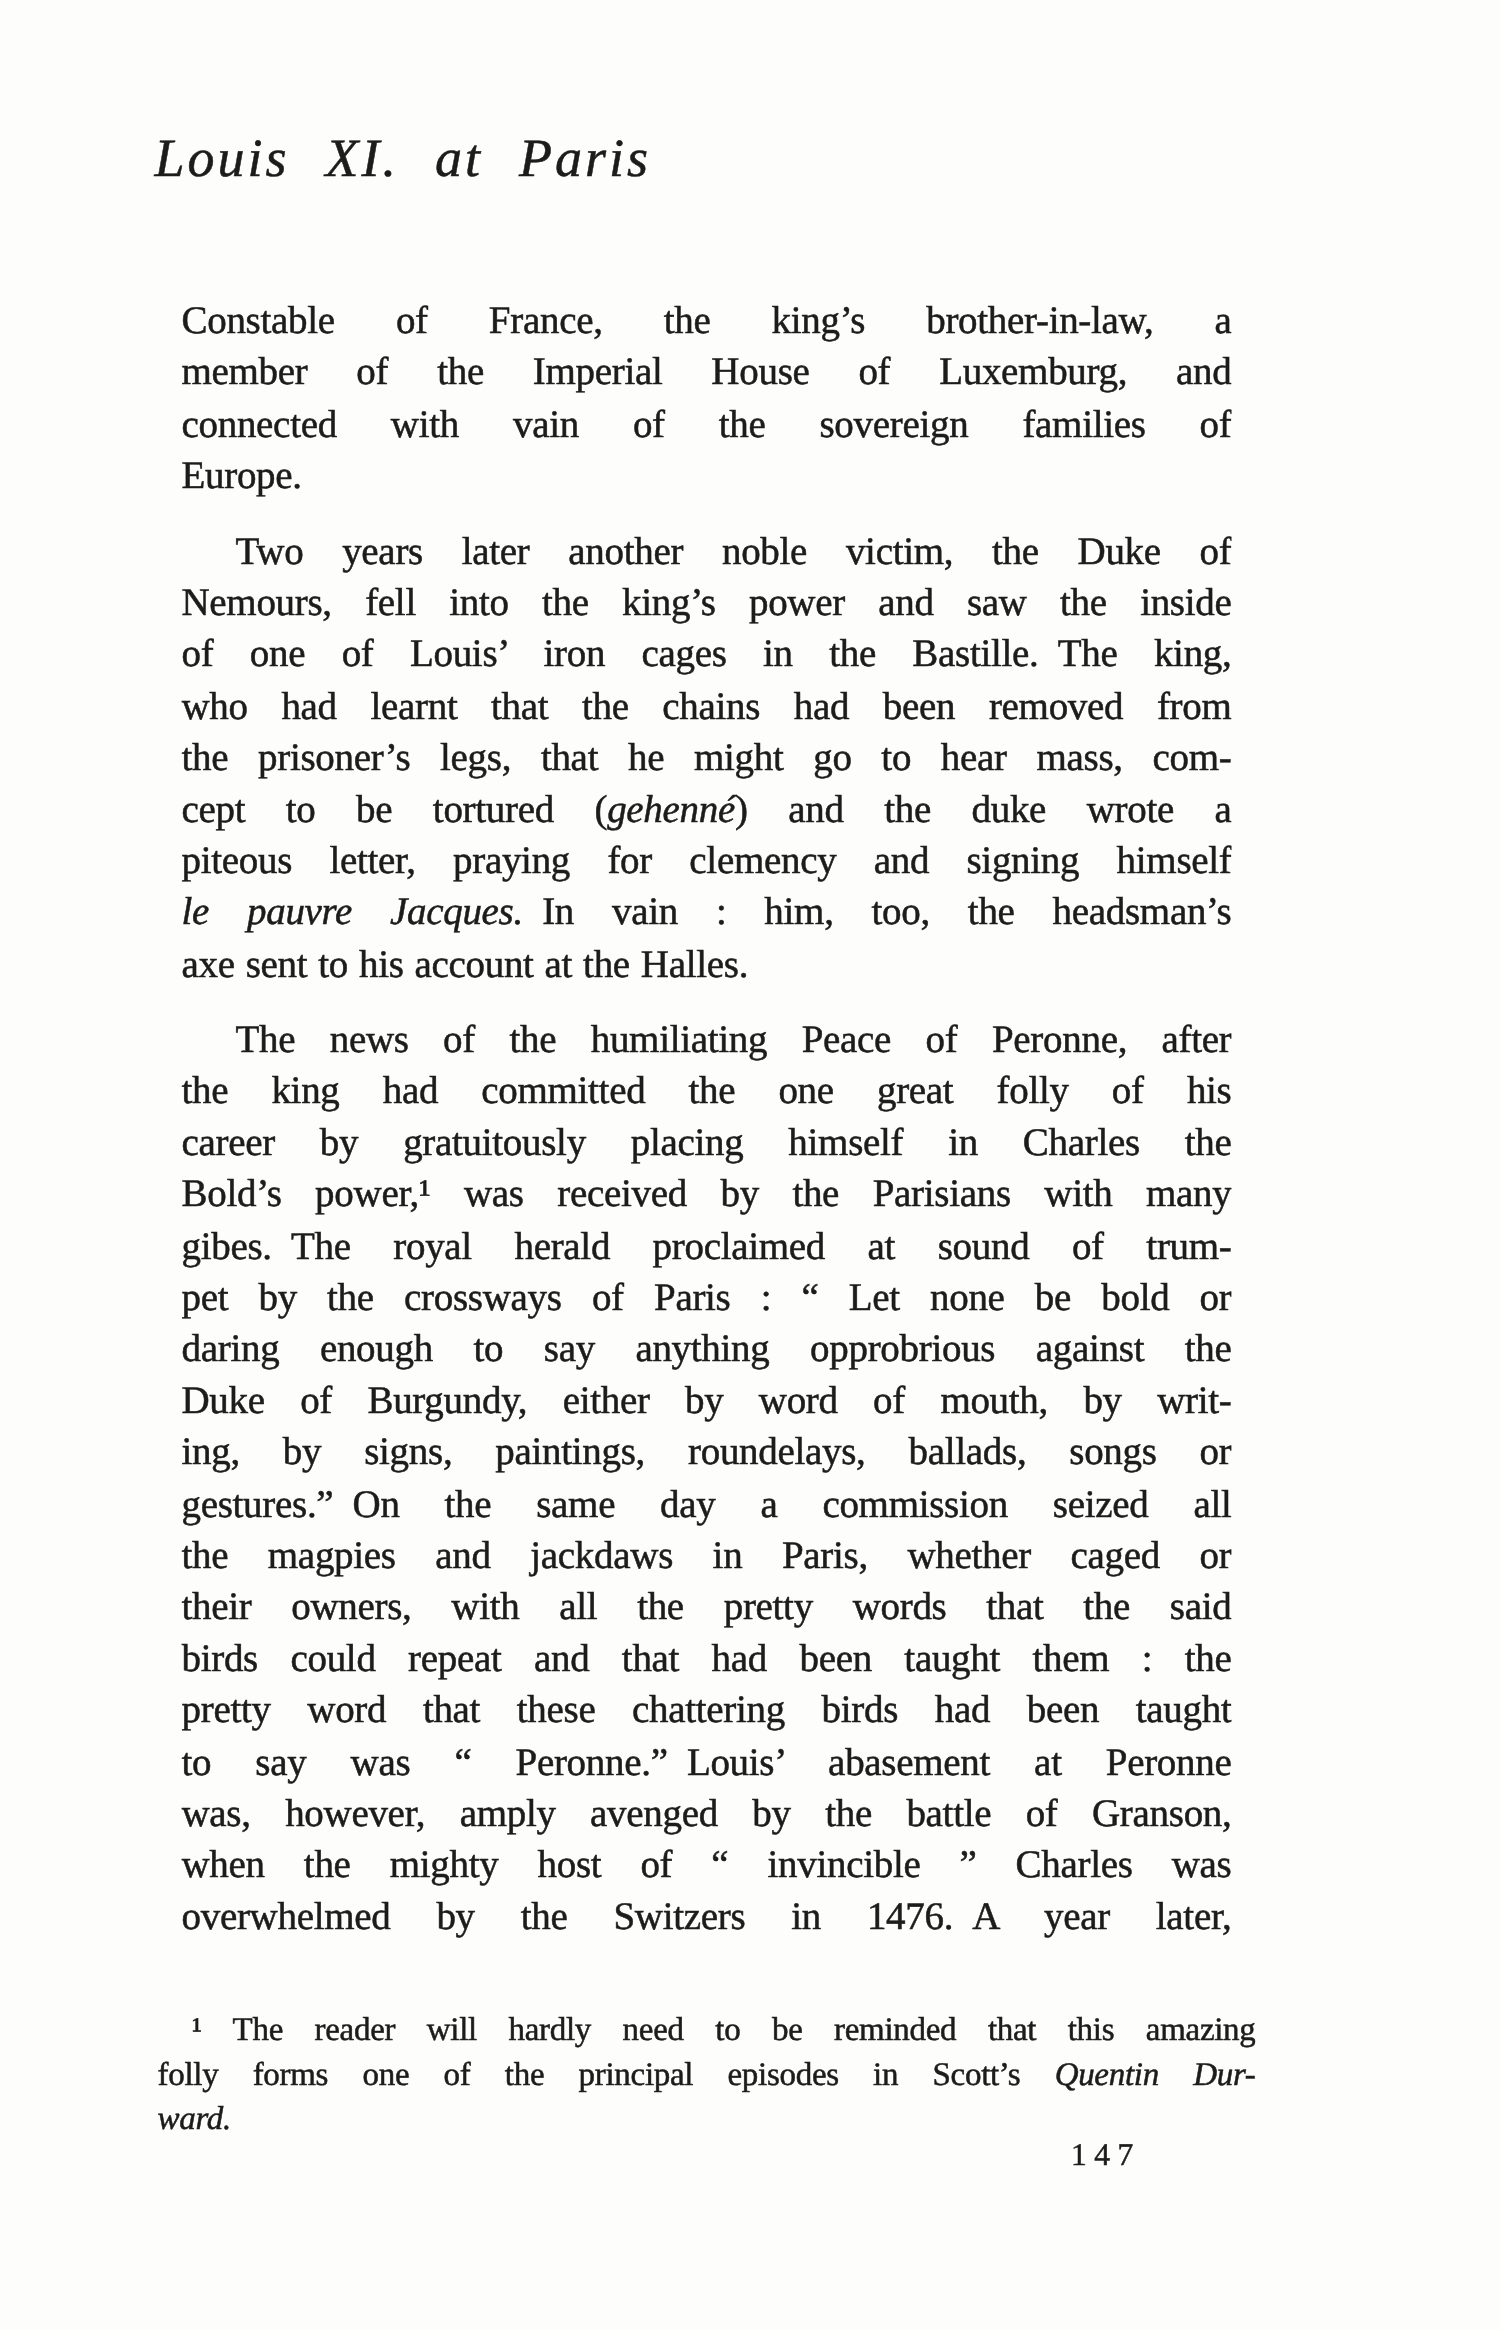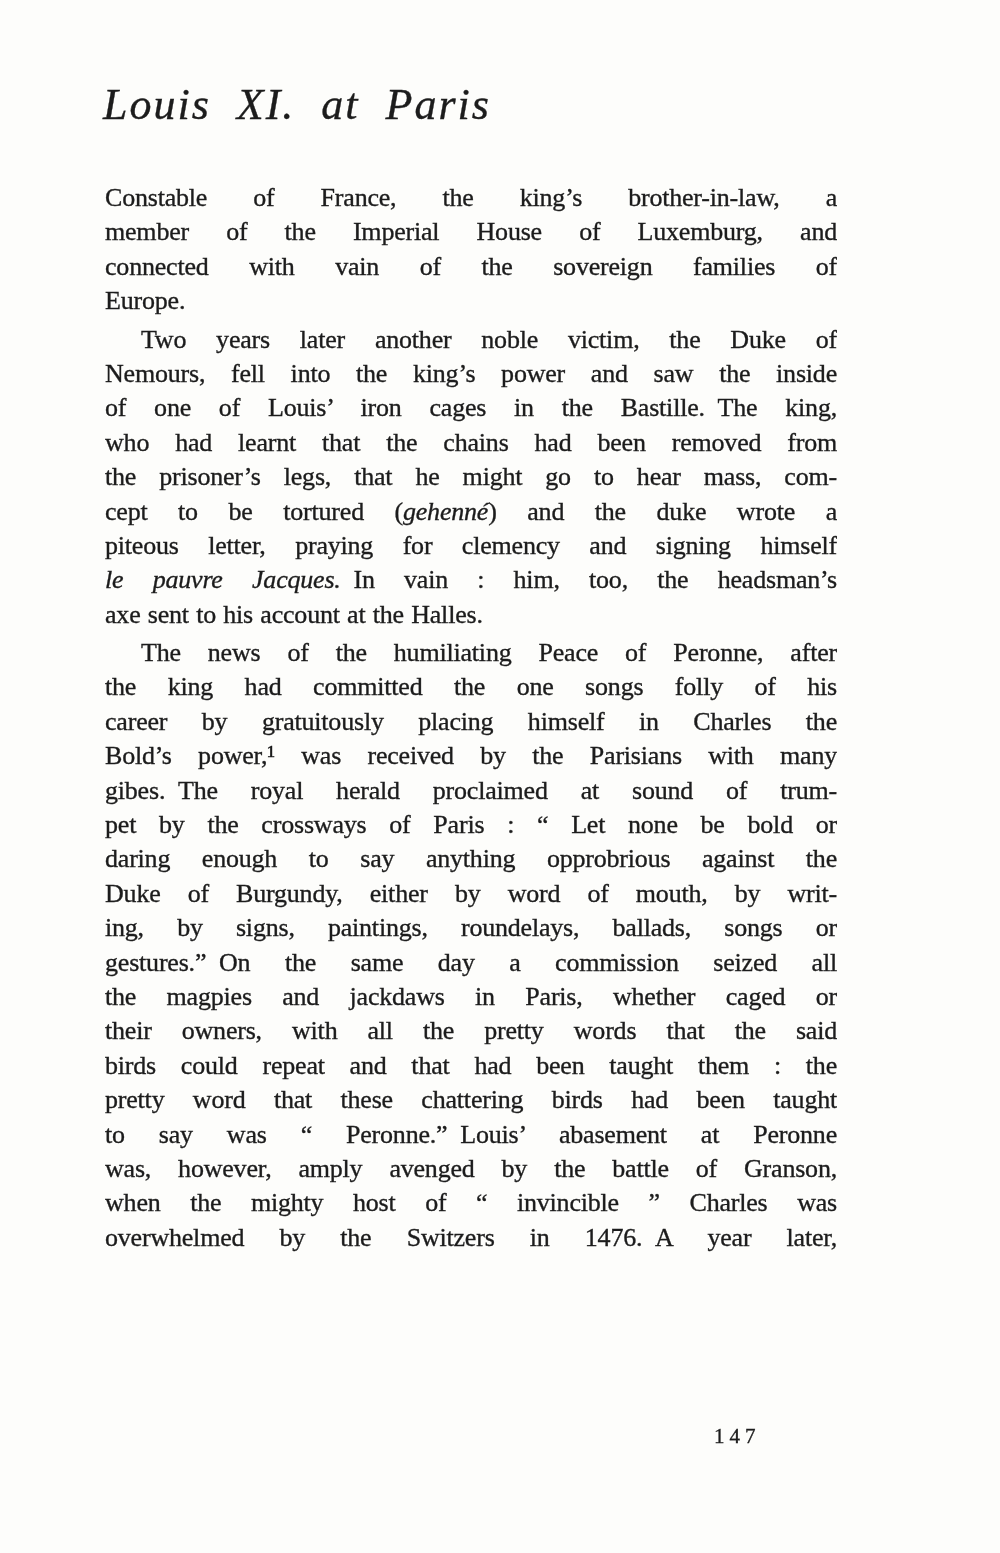--- a/index.html
+++ b/index.html
@@ -12,33 +12,33 @@
     color: #1c1c1c;
     font-family: "Liberation Serif", "DejaVu Serif", serif;
     -webkit-text-stroke: 0.35px #1c1c1c;
     overflow: hidden;
   }
   .title {
     position: absolute;
     left: 103px;
     top: 80px;
     font-style: italic;
-    font-size: 44px;
+    font-size: 36px;
     line-height: 50px;
     word-spacing: 13px;
     letter-spacing: 2px;
     white-space: nowrap;
   }
   .body-text {
     position: absolute;
     left: 105px;
     top: 181px;
     width: 732px;
   }
-  .para { margin: 0; }
+  .para { margin: 16px; }
   .para + .para { margin-top: 4px; }
   .line {
     font-size: 26px;
     line-height: 34.4px;
     height: 34.4px;
     overflow: hidden;
     text-align: justify;
     text-align-last: justify;
     word-spacing: 1px;
     letter-spacing: -0.2px;
@@ -89,37 +89,42 @@
       <div class="line"><span>who had learnt that the chains had been removed from</span></div>
       <div class="line"><span>the prisoner’s legs, that he might go to hear mass, com-</span></div>
       <div class="line"><span>cept to be tortured (</span><span class="it">gehenné</span><span>) and the duke wrote a</span></div>
       <div class="line"><span>piteous letter, praying for clemency and signing himself</span></div>
       <div class="line"><span class="it">le pauvre Jacques.</span><span> In vain : him, too, the headsman’s</span></div>
       <div class="line end"><span>axe sent to his account at the Halles.</span></div>
     </div>
 
     <div class="para">
       <div class="line indent"><span>The news of the humiliating Peace of Peronne, after</span></div>
-      <div class="line"><span>the king had committed the one songs folly of his</span></div>
+      <div class="line"><span>the king had committed the one great folly of his</span></div>
       <div class="line"><span>career by gratuitously placing himself in Charles the</span></div>
       <div class="line"><span>Bold’s power,¹ was received by the Parisians with many</span></div>
       <div class="line"><span>gibes. The royal herald proclaimed at sound of trum-</span></div>
       <div class="line"><span>pet by the crossways of Paris : “ Let none be bold or</span></div>
       <div class="line"><span>daring enough to say anything opprobrious against the</span></div>
       <div class="line"><span>Duke of Burgundy, either by word of mouth, by writ-</span></div>
       <div class="line"><span>ing, by signs, paintings, roundelays, ballads, songs or</span></div>
       <div class="line"><span>gestures.” On the same day a commission seized all</span></div>
       <div class="line"><span>the magpies and jackdaws in Paris, whether caged or</span></div>
       <div class="line"><span>their owners, with all the pretty words that the said</span></div>
       <div class="line"><span>birds could repeat and that had been taught them : the</span></div>
       <div class="line"><span>pretty word that these chattering birds had been taught</span></div>
       <div class="line"><span>to say was “ Peronne.” Louis’ abasement at Peronne</span></div>
       <div class="line"><span>was, however, amply avenged by the battle of Granson,</span></div>
       <div class="line"><span>when the mighty host of “ invincible ” Charles was</span></div>
       <div class="line"><span>overwhelmed by the Switzers in 1476. A year later,</span></div>
     </div>
 
   </div>
 
+  <div class="footnote">
+    <div class="line indent"><span>¹ The reader will hardly need to be reminded that this amazing</span></div>
+    <div class="line"><span>folly forms one of the principal episodes in Scott’s </span><span class="it">Quentin Dur-</span></div>
+    <div class="line end"><span class="it">ward.</span></div>
+  </div>
 
   <div class="page-number">147</div>
 
 </div>
 
 </body></html>

